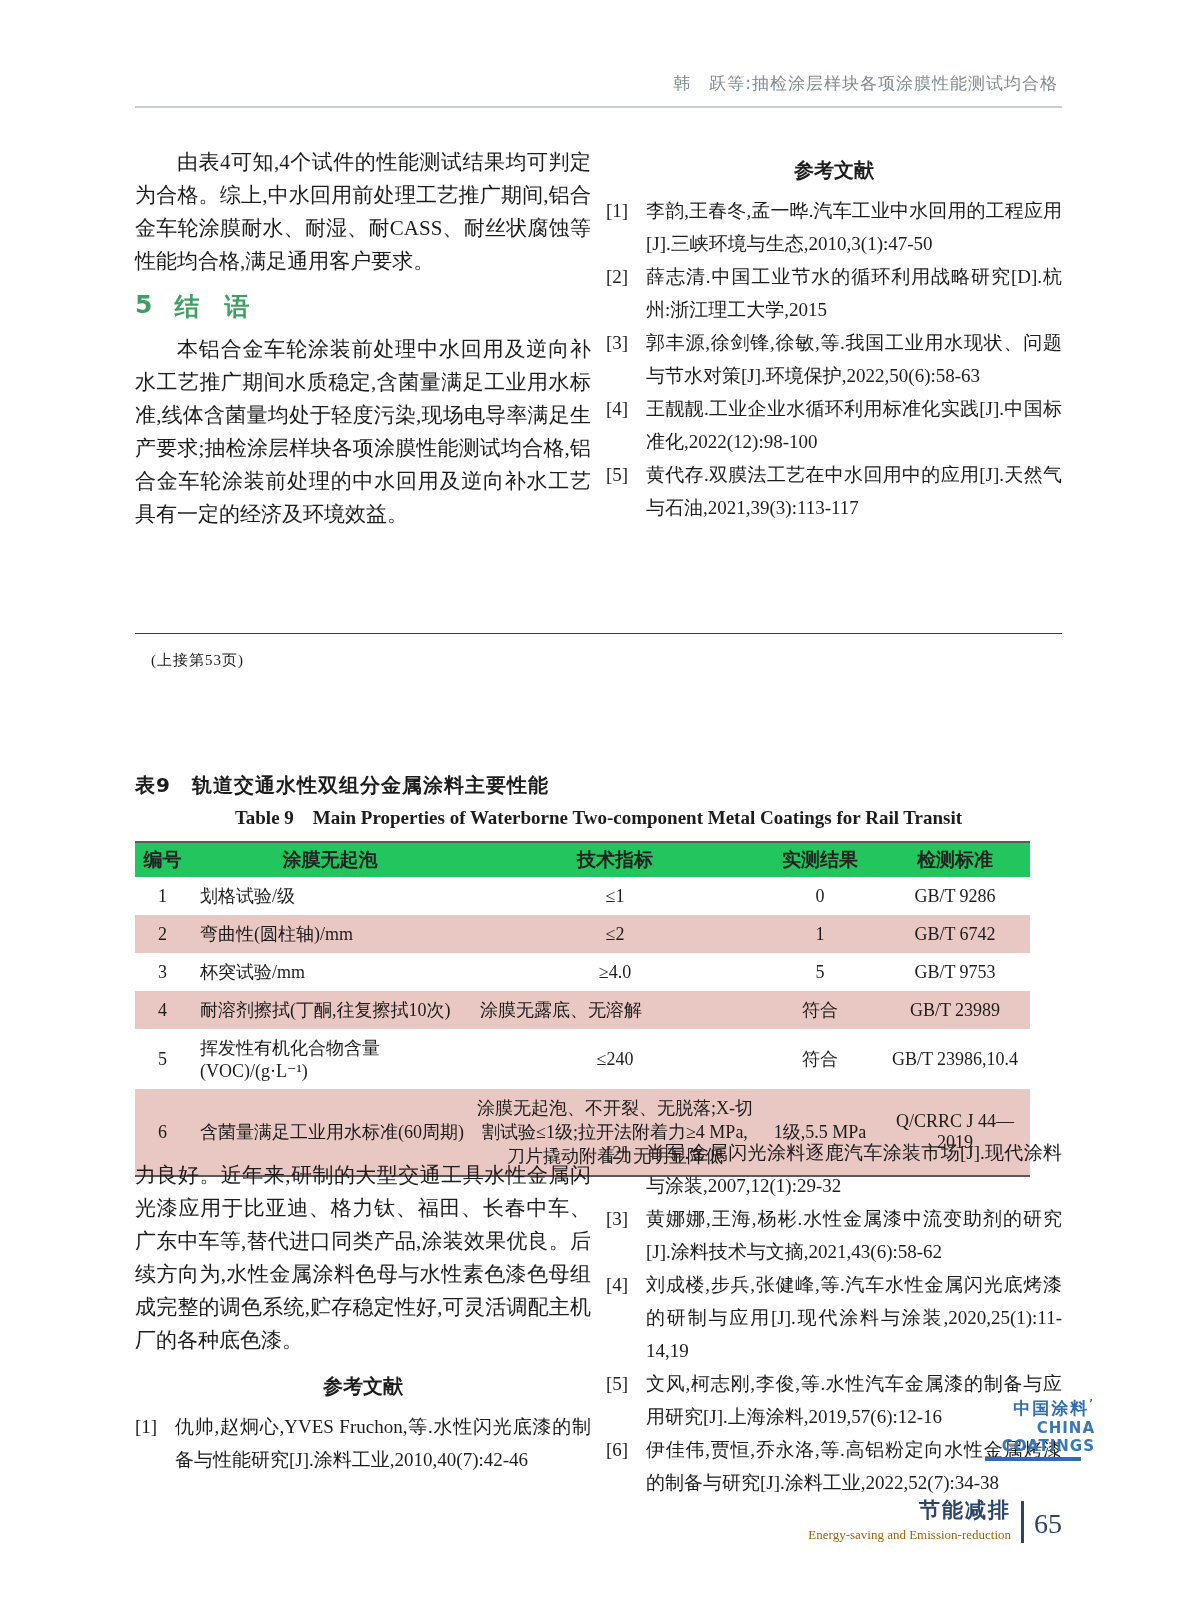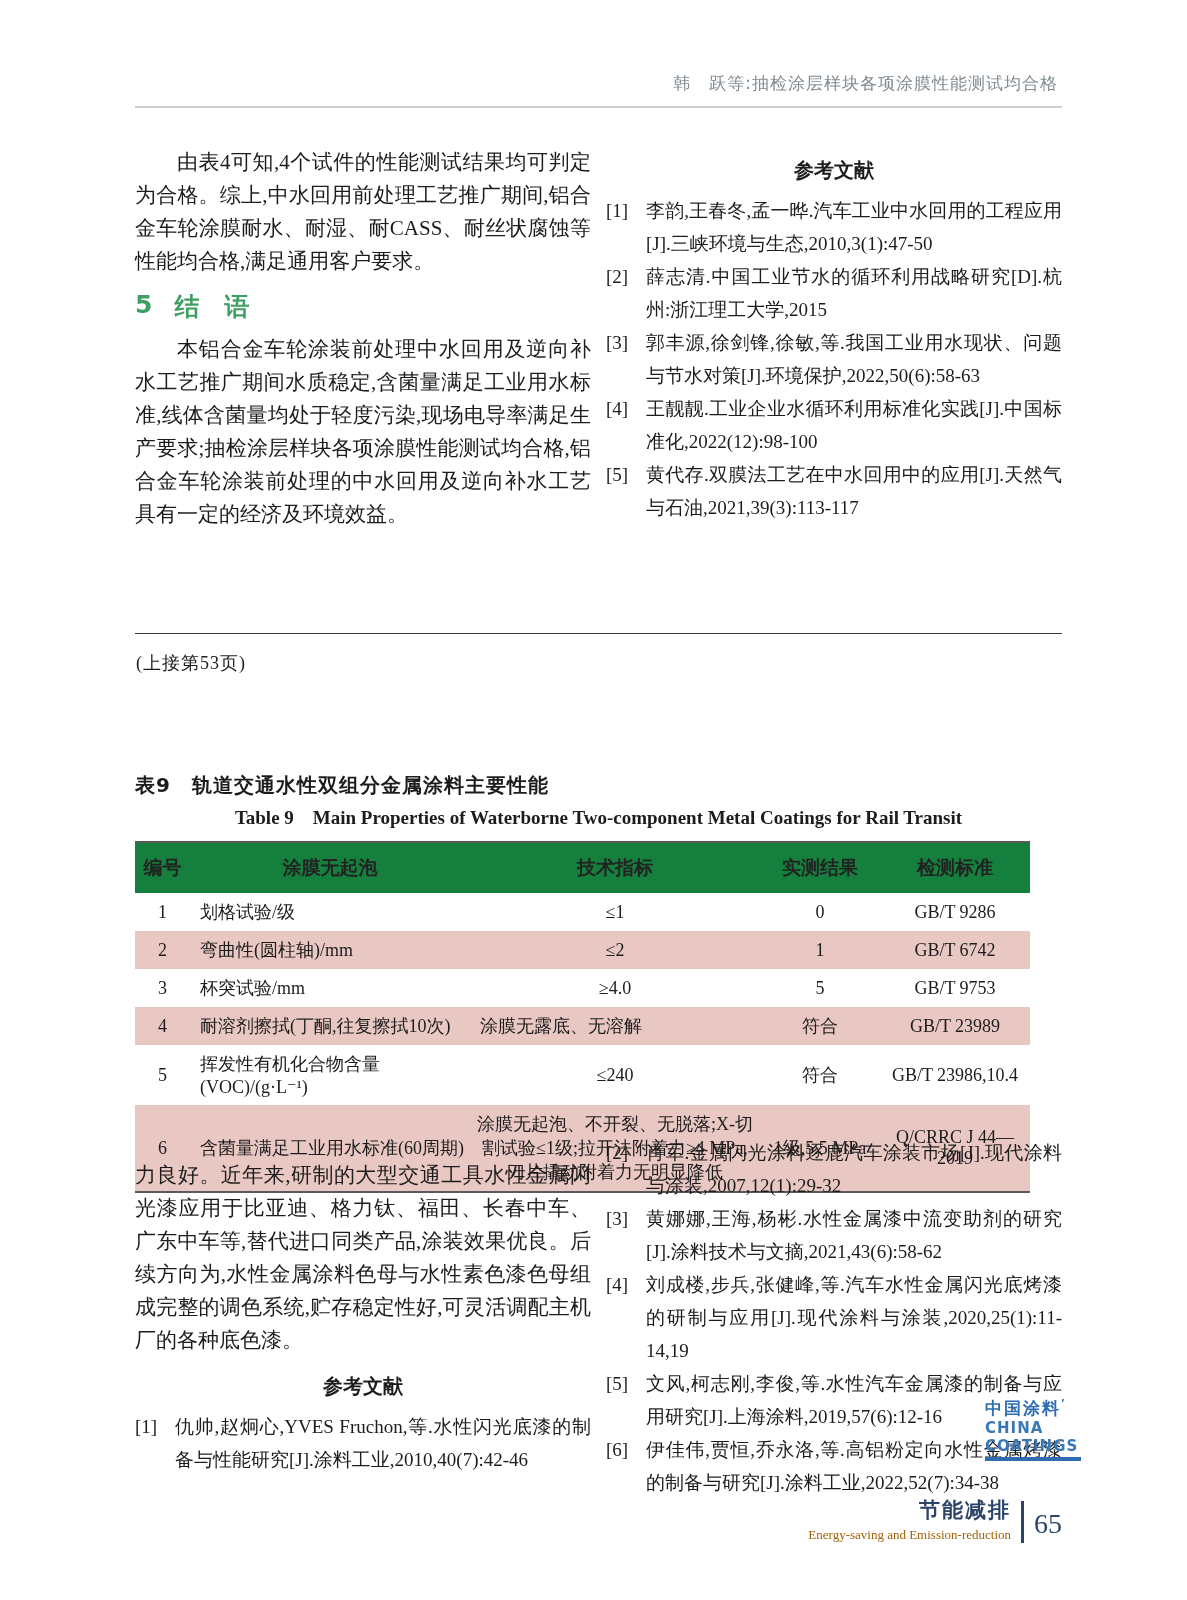--- a/index.html
+++ b/index.html
@@ -31,47 +31,47 @@
   .refs-title{
     text-align:center;font-family:"DejaVu Sans","Liberation Sans",sans-serif;
     font-weight:bold;font-size:20px;margin:4px 0 10px 0;
   }
   .refs-title-bottom{margin-top:16px;}
   .ref{display:flex;font-size:19px;line-height:33px;margin:0;}
   .ref-label{width:40px;flex-shrink:0;}
   .ref-text{flex:1;text-align:justify;}
   
   .mid-divider{position:absolute;left:135px;top:633px;width:927px;height:1px;background:#3c3c3c;}
-  .continued-note{position:absolute;left:136px;top:651px;font-size:18px;letter-spacing:1px;}
+  .continued-note{position:absolute;left:151px;top:651px;font-size:15px;letter-spacing:1px;}
   
   .table-area{position:absolute;left:135px;top:772px;width:927px;}
   .tbl-title-cn{
     text-align:left;font-family:"DejaVu Sans","Liberation Sans",sans-serif;
     font-weight:bold;font-size:20px;letter-spacing:1px;
   }
   .tbl-title-en{
     text-align:center;font-family:"Liberation Serif","DejaVu Serif",serif;
     font-weight:bold;font-size:19px;margin-top:6px;
   }
   table.props{
     margin-top:10px;border-collapse:collapse;width:895px;
     border-top:2px solid #5a5a5a;border-bottom:2px solid #5a5a5a;
     font-size:18px;
   }
   table.props th{
-    background:#15803d;font-family:Liberation Sans, sans-serif;
-    font-weight:bold;font-size:19px;padding:12px 4px;color:#222;
+    background:#22c55e;font-family:Liberation Sans, sans-serif;
+    font-weight:bold;font-size:19px;padding:4px 4px;color:#222;
   }
   table.props td{padding:7px 4px;vertical-align:middle;}
   table.props tr.alt td{background:#e9c8c3;}
   td.c,th.c{text-align:center;}
   td.l{text-align:left;padding-left:10px !important;}
   col.no{width:55px;}col.item{width:280px;}col.spec{width:290px;}col.result{width:120px;}col.std{width:150px;}
   
-  .logo{position:absolute;left:985px;top:1394px;width:110px;font-family:"DejaVu Sans","Liberation Sans",sans-serif;}
+  .logo{position:absolute;left:985px;top:1394px;width:110px;font-family:"DejaVu Sans","Liberation Sans",sans-serif;text-align:right;}
   .logo-cn{color:#2f6db3;font-weight:bold;font-size:17px;letter-spacing:2px;line-height:19px;}
   .logo-tick{font-size:10px;vertical-align:super;color:#2f6db3;}
   .logo-en{color:#3a77b5;font-weight:bold;font-size:15px;letter-spacing:1px;margin-top:1px;}
   .logo-bar{margin-top:2px;width:96px;height:4px;background:#2f6db3;}
   
   .footer{position:absolute;right:125px;top:1496px;display:flex;align-items:flex-end;gap:10px;}
   .footer-txt{text-align:right;}
   .footer-cn{
     font-family:"DejaVu Sans","Liberation Sans",sans-serif;font-weight:bold;
     font-size:21px;color:#2d4469;letter-spacing:2px;

